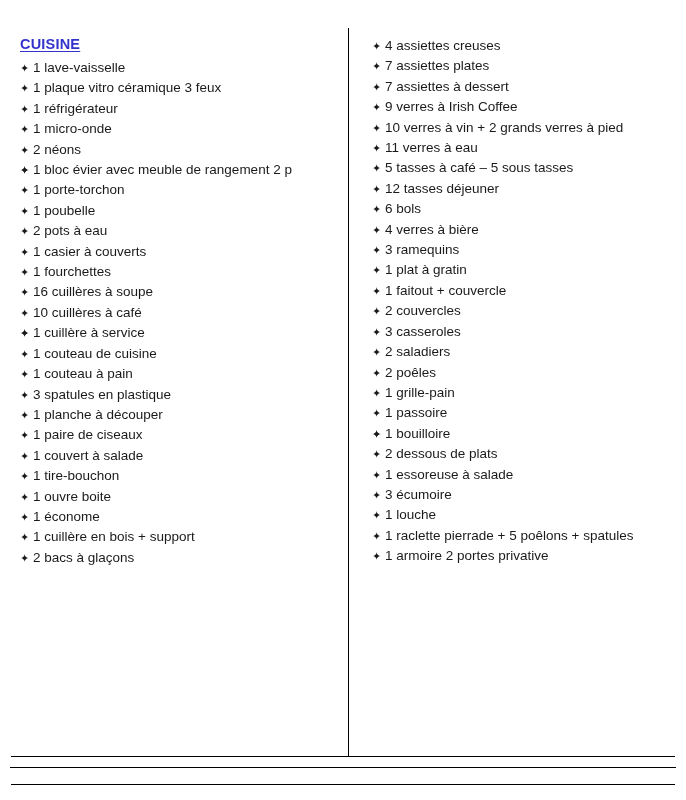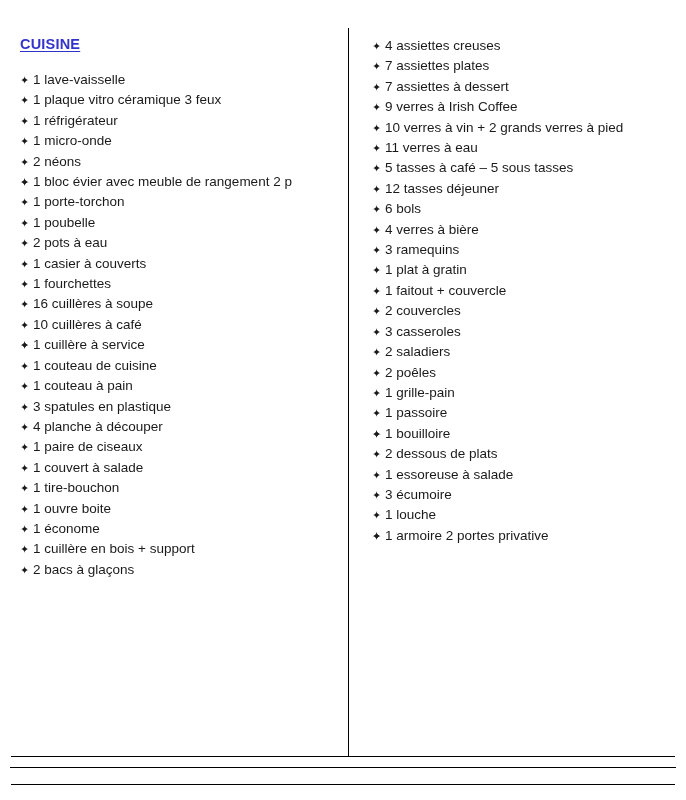--- a/index.html
+++ b/index.html
@@ -66,21 +66,21 @@
   }
   .col-right {
     left: 372px;
     width: 300px;
   }
   .section-title {
     color: #3333cc;
     font-weight: bold;
     font-size: 14.5px;
     letter-spacing: 0.2px;
-    margin-bottom: 18px;
+    margin-bottom: 6px;
     text-decoration: underline;
     text-underline-offset: 2px;
   }
   ul.items {
     list-style: none;
     margin: 0;
     padding: 0;
   }
   ul.items li {
     font-size: 13.5px;
@@ -123,21 +123,21 @@
         <li><span class="bullet">✦</span><span>2 pots à eau</span></li>
         <li><span class="bullet">✦</span><span>1 casier à couverts</span></li>
         <li><span class="bullet">✦</span><span>1 fourchettes</span></li>
         <li><span class="bullet">✦</span><span>16 cuillères à soupe</span></li>
         <li><span class="bullet">✦</span><span>10 cuillères à café</span></li>
         <li><span class="bullet">✦</span></li>
         <li><span class="bullet">✦</span><span>1 cuillère à service</span></li>
         <li><span class="bullet">✦</span><span>1 couteau de cuisine</span></li>
         <li><span class="bullet">✦</span><span>1 couteau à pain</span></li>
         <li><span class="bullet">✦</span><span>3 spatules en plastique</span></li>
-        <li><span class="bullet">✦</span><span>4 planche à découper</span></li>
+        <li><span class="bullet">✦</span><span>1 planche à découper</span></li>
         <li><span class="bullet">✦</span><span>1 paire de ciseaux</span></li>
         <li><span class="bullet">✦</span><span>1 couvert à salade</span></li>
         <li><span class="bullet">✦</span><span>1 tire-bouchon</span></li>
         <li><span class="bullet">✦</span><span>1 ouvre boite</span></li>
         <li><span class="bullet">✦</span><span>1 économe</span></li>
         <li><span class="bullet">✦</span><span>1 cuillère en bois + support</span></li>
         <li><span class="bullet">✦</span><span>2 bacs à glaçons</span></li>
       </ul>
   </div>
 
@@ -161,18 +161,18 @@
         <li><span class="bullet">✦</span><span>2 saladiers</span></li>
         <li><span class="bullet">✦</span><span>2 poêles</span></li>
         <li><span class="bullet">✦</span><span>1 grille-pain</span></li>
         <li><span class="bullet">✦</span><span>1 passoire</span></li>
         <li><span class="bullet">✦</span></li>
         <li><span class="bullet">✦</span><span>1 bouilloire</span></li>
         <li><span class="bullet">✦</span><span>2 dessous de plats</span></li>
         <li><span class="bullet">✦</span><span>1 essoreuse à salade</span></li>
         <li><span class="bullet">✦</span><span>3 écumoire</span></li>
         <li><span class="bullet">✦</span><span>1 louche</span></li>
-        <li><span class="bullet">✦</span></li>
+        <li><span class="bullet">✦</span><span>1 raclette pierrade + 5 poêlons + spatules</span></li>
         <li><span class="bullet">✦</span><span>1 armoire 2 portes privative</span></li>
       </ul>
   </div>
 
 </div>
 
 </body></html>

